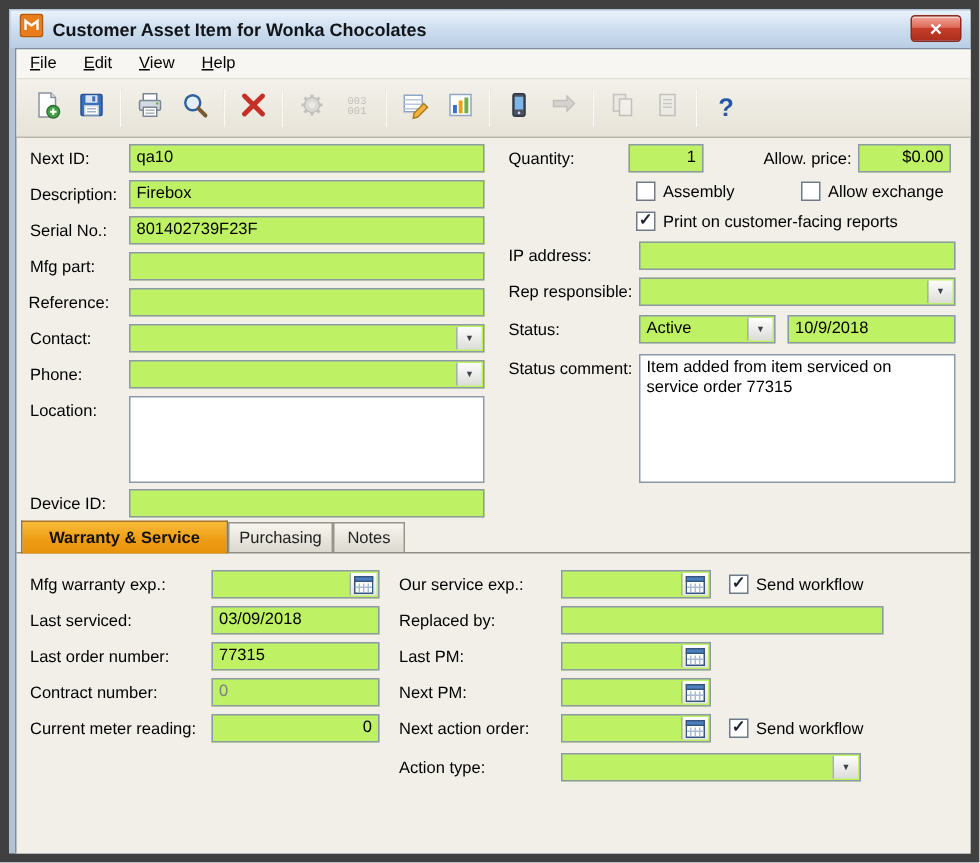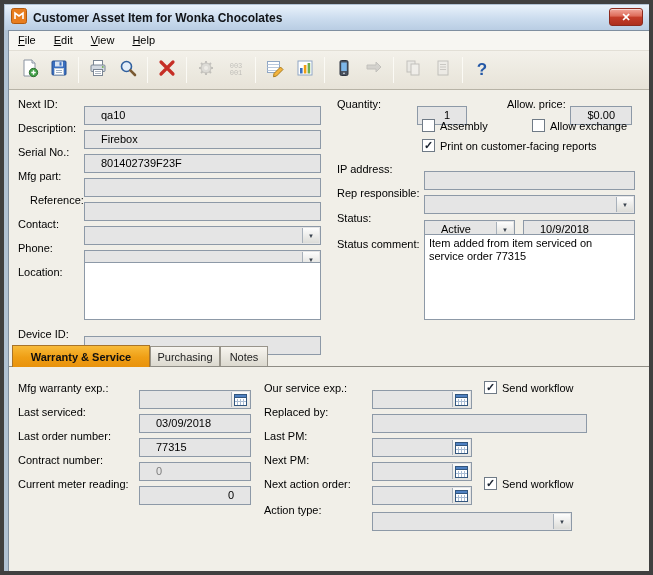--- a/index.html
+++ b/index.html
@@ -1,17 +1,17 @@
 <!DOCTYPE html>
 <html><head>
 <meta charset="utf-8">
 <style>
   * { margin:0; padding:0; box-sizing:border-box; }
   body { font-family:"Liberation Sans", sans-serif; background:#ffffff; }
-  .page { position:relative; width:653px; height:575px; background:#b0c2d4; border:4px solid #404040; overflow:hidden; }
+  .page { position:relative; width:653px; height:575px; background:#b0c2d4; border:6px solid #404040; overflow:hidden; }
 
   
   .titlebar { position:absolute; left:1px; top:1px; width:649px; height:25px;
     background:linear-gradient(#e9f2fb, #cbdcee 55%, #b9cde3); display:flex; align-items:center; padding-left:6px; gap:6px; }
   .title { font-size:12px; font-weight:bold; color:#111418; }
   .closebtn { position:absolute; right:6px; top:4px; width:34px; height:18px; border:1px solid #8c2a1e; border-radius:3px;
     background:linear-gradient(#f2a79c, #dd6a58 45%, #c53d2a 50%, #ad2f1d);
     color:#fff; font-size:11px; font-weight:bold; display:flex; align-items:center; justify-content:center;
     box-shadow:inset 0 1px 0 rgba(255,255,255,.55); cursor:default; }
 
@@ -30,22 +30,22 @@
     display:flex; align-items:center; padding:0 5px; }
   .tbtn { width:30px; height:30px; display:flex; align-items:center; justify-content:center; border-radius:3px; }
   .tbtn.disabled { opacity:.45; filter:grayscale(1); }
   .tsep { width:1px; height:26px; background:#c3c0b4; border-right:1px solid #fbfaf5; margin:0 4px; }
   .serialtxt { display:flex; flex-direction:column; font-size:7px; line-height:7px; color:#8a8a8a;
     font-family:"Liberation Mono", monospace; text-align:center; }
   .helpq { font-size:17px; font-weight:bold; color:#2458a6; }
 
   
   .lbl { position:absolute; font-size:11px; color:#000; white-space:nowrap; }
-  .txt { position:absolute; height:19px; background:#e5e5e5; border:1px solid #8d99a7; font-size:11px; color:#000;
-    padding:2px 16px; overflow:hidden; white-space:nowrap;margin-top:12px; }
+  .txt { position:absolute; height:19px; background:#bef264; border:1px solid #8d99a7; font-size:11px; color:#000;
+    padding:2px 4px; overflow:hidden; white-space:nowrap; }
   .txt.right { text-align:right; }
   .txt.gray { color:#7e7e7e; }
   .box { position:absolute; background:#fff; border:1px solid #8d99a7; font-size:11px; color:#000;
     padding:2px 4px; line-height:13px; overflow:hidden; }
   .dd { position:absolute; right:1px; top:1px; bottom:1px; width:17px;
     background:linear-gradient(#fdfdfd, #dcdcd8); border-left:1px solid #a7b0ba;
     display:flex; align-items:center; justify-content:center; font-size:6px; color:#3a434e; }
   .cal { position:absolute; right:1px; top:1px; bottom:1px; width:18px;
     background:linear-gradient(#fbfbfb, #e4e4e0); border-left:1px solid #a7b0ba;
     display:flex; align-items:center; justify-content:center; }
@@ -204,21 +204,21 @@
 
   <span class="lbl" style="left:14px;top:118px">Description:</span>
   <div class="txt" style="left:80px;top:114px;width:237px">Firebox</div>
 
   <span class="lbl" style="left:14px;top:142px">Serial No.:</span>
   <div class="txt" style="left:80px;top:138px;width:237px">801402739F23F</div>
 
   <span class="lbl" style="left:14px;top:166px">Mfg  part:</span>
   <div class="txt" style="left:80px;top:162px;width:237px"></div>
 
-  <span class="lbl" style="left:26px;top:190px">Reference:</span>
+  <span class="lbl" style="left:13px;top:190px">Reference:</span>
   <div class="txt" style="left:80px;top:186px;width:237px"></div>
 
   <span class="lbl" style="left:14px;top:214px">Contact:</span>
   <div class="txt" style="left:80px;top:210px;width:237px">
     <span></span>
     <span class="dd">
         <span>▼</span>
       </span>
   </div>
 

